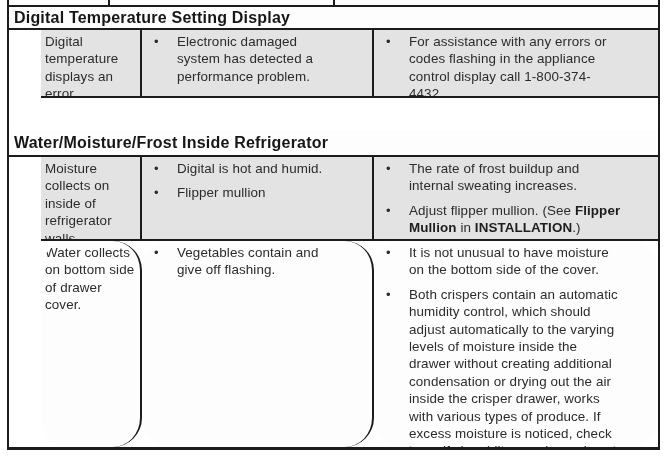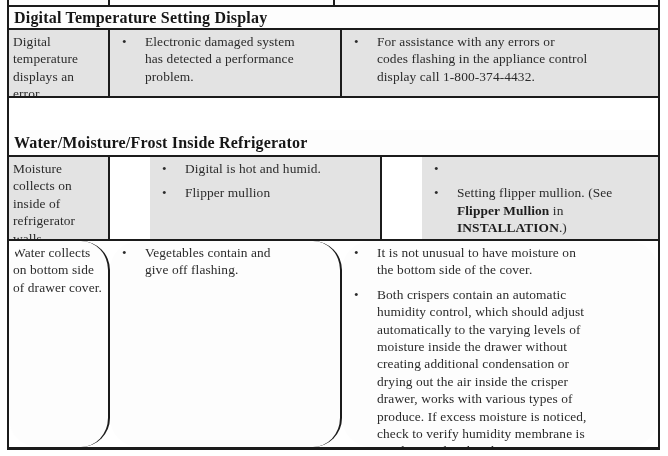--- a/index.html
+++ b/index.html
@@ -3,21 +3,21 @@
 <meta charset="utf-8">
 <style>
   * { margin: 0; padding: 0; box-sizing: border-box; }
   html, body { background: #ffffff; }
   body {
     width: 668px; height: 456px;
     font-family: "Liberation Sans", "DejaVu Sans", sans-serif;
     color: #2b2b2b;
     overflow: hidden;
   }
-  .page { width: 668px; height: 456px; background: #ffffff; position: relative; font-family: Liberation Serif, serif; }
+  .page { width: 668px; height: 456px; background: #ffffff; position: relative; }
   .tbl {
     position: absolute; left: 7px; top: 0;
     width: 653px; height: 450px;
     border-left: 2px solid #1b1b1b;
     border-right: 2px solid #1b1b1b;
     border-bottom: 3px solid #1b1b1b;
     display: flex; flex-direction: column;
     background: #ffffff;
   }
   
@@ -35,25 +35,26 @@
     overflow: hidden; white-space: nowrap;
   }
   .sec-title.h1 { height: 23px; }
   .sec-title.h2 { height: 27px; padding-top: 4px; margin-top: 32px; }
 
   .row {
     display: grid;
     grid-template-columns: 101px 232px 1fr;
     border-bottom: 2px solid #1b1b1b;
     overflow: hidden;
+    margin-left: 32px;
   }
   .row.shaded .cell { background: #e3e3e3; }
   .row.plain  .cell { background: #fdfdfd; border-radius: 29px; }
   .row1 { height: 68px; }
-  .row2 { height: 84px; gap: 40px; }
+  .row2 { height: 84px; }
   .row3 { flex: 1; border-bottom: none; }
 
   .cell { padding-top: 3px; overflow: hidden; }
   .cell.c1 { border-right: 2px solid #1b1b1b; padding-left: 4px; padding-right: 2px; }
   .cell.c2 { border-right: 2px solid #1b1b1b; }
 
   .body-text { font-size: 13.4px; line-height: 17.4px; letter-spacing: 0.1px; color: #2b2b2b; }
   .ptext { max-width: 92px; }
 
   .li { display: grid; grid-template-columns: 23px 1fr; padding-left: 12px; align-items: start; }
@@ -106,24 +107,25 @@
           <span class="body-text li-text">Digital is hot and humid.</span>
         </div>
         <div class="li">
           <span class="bullet">•</span>
           <span class="body-text li-text">Flipper mullion</span>
         </div>
       </div>
       <div class="cell c3">
         <div class="li">
           <span class="bullet">•</span>
+          <span class="body-text li-text"><span>The rate of frost buildup and internal sweating increases.</span></span>
         </div>
         <div class="li">
           <span class="bullet">•</span>
-          <span class="body-text li-text"><span>Setting flipper mullion. (See </span><span class="b">Flipper Mullion</span><span> in </span><span class="b">INSTALLATION</span><span>.)</span></span>
+          <span class="body-text li-text"><span>Adjust flipper mullion. (See </span><span class="b">Flipper Mullion</span><span> in </span><span class="b">INSTALLATION</span><span>.)</span></span>
         </div>
       </div>
     </div>
 
     <div class="row row3 plain">
       <div class="cell c1">
         <div class="body-text ptext">Water collects on bottom side of drawer cover.</div>
       </div>
       <div class="cell c2">
         <div class="li">

